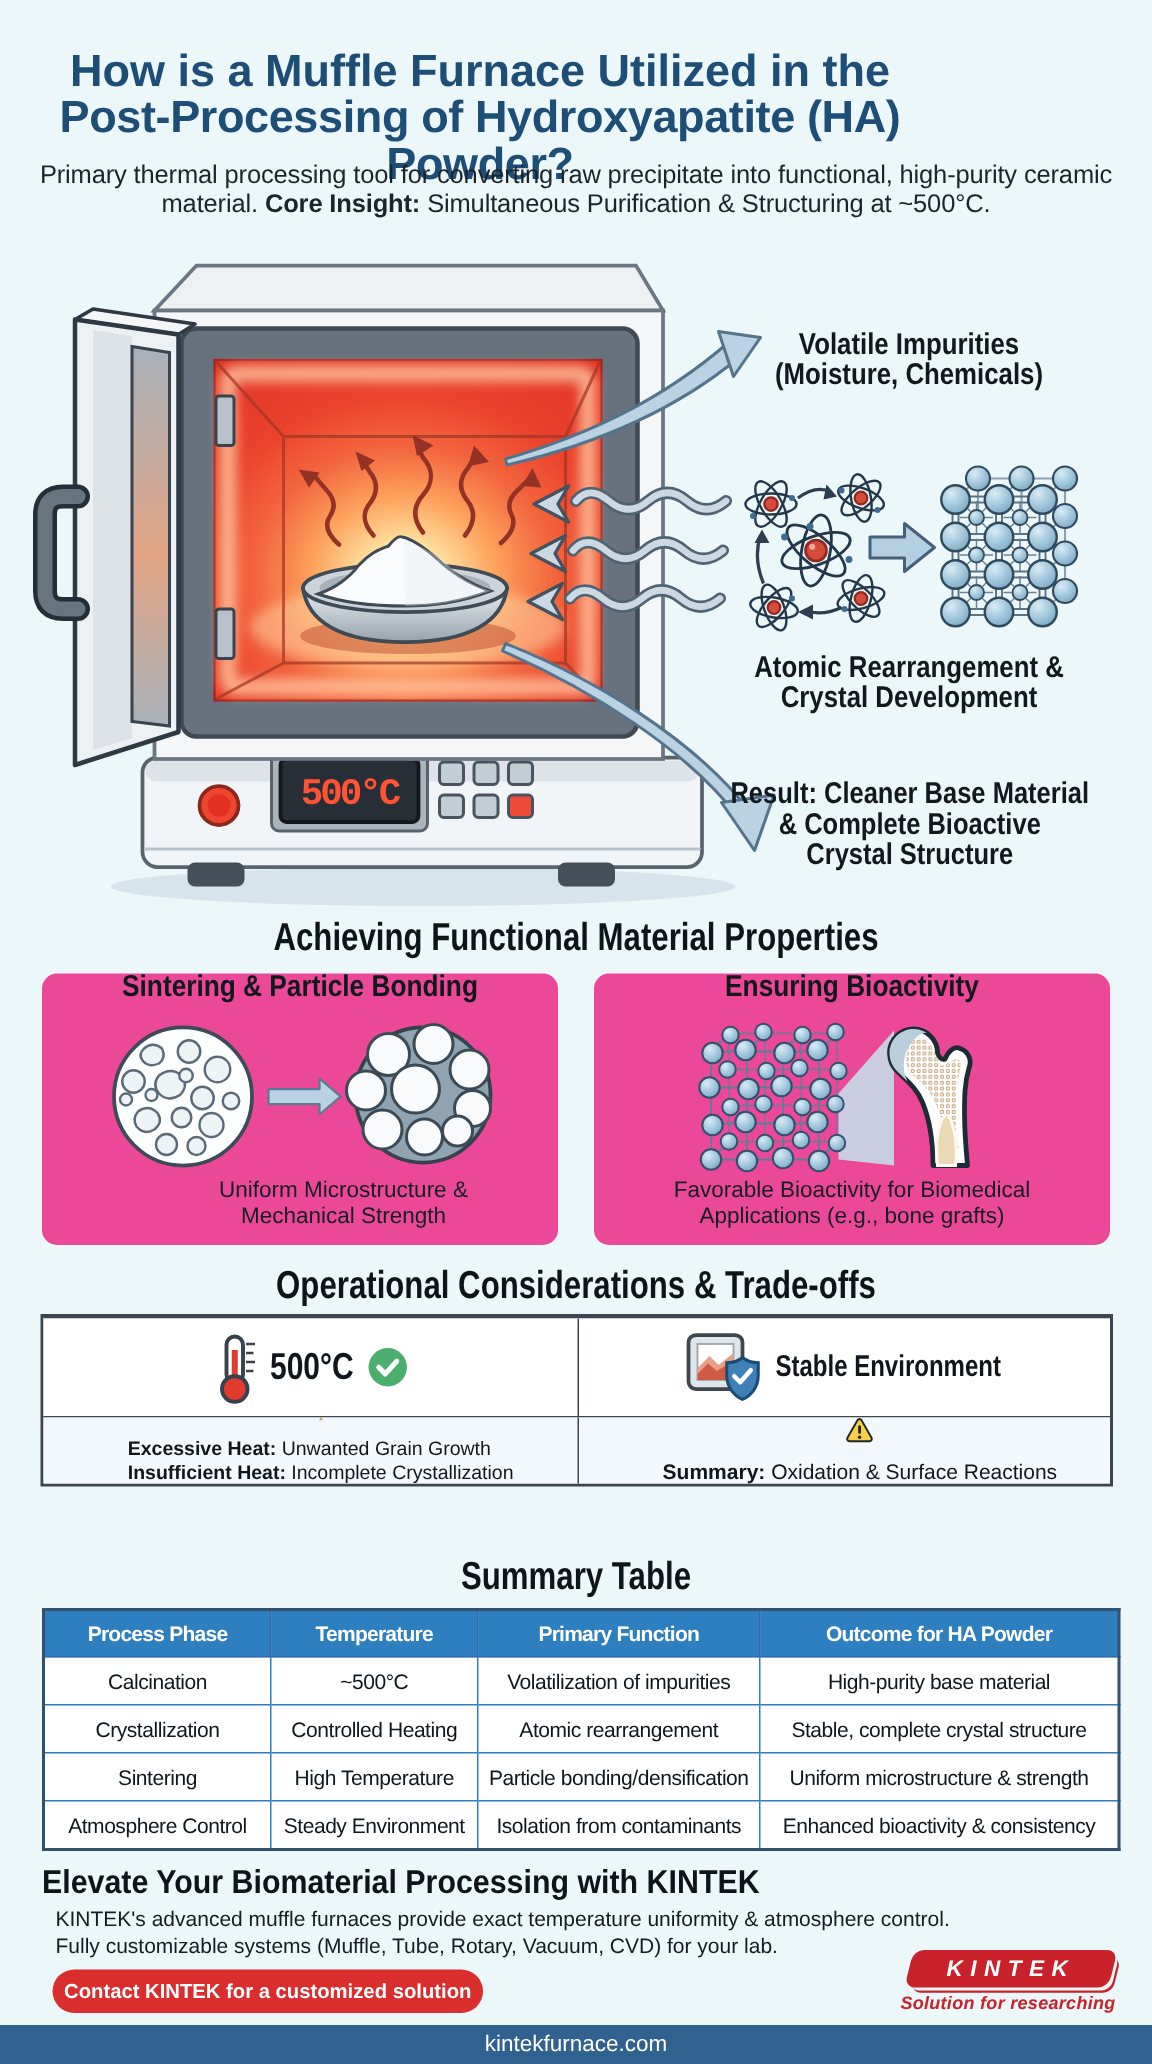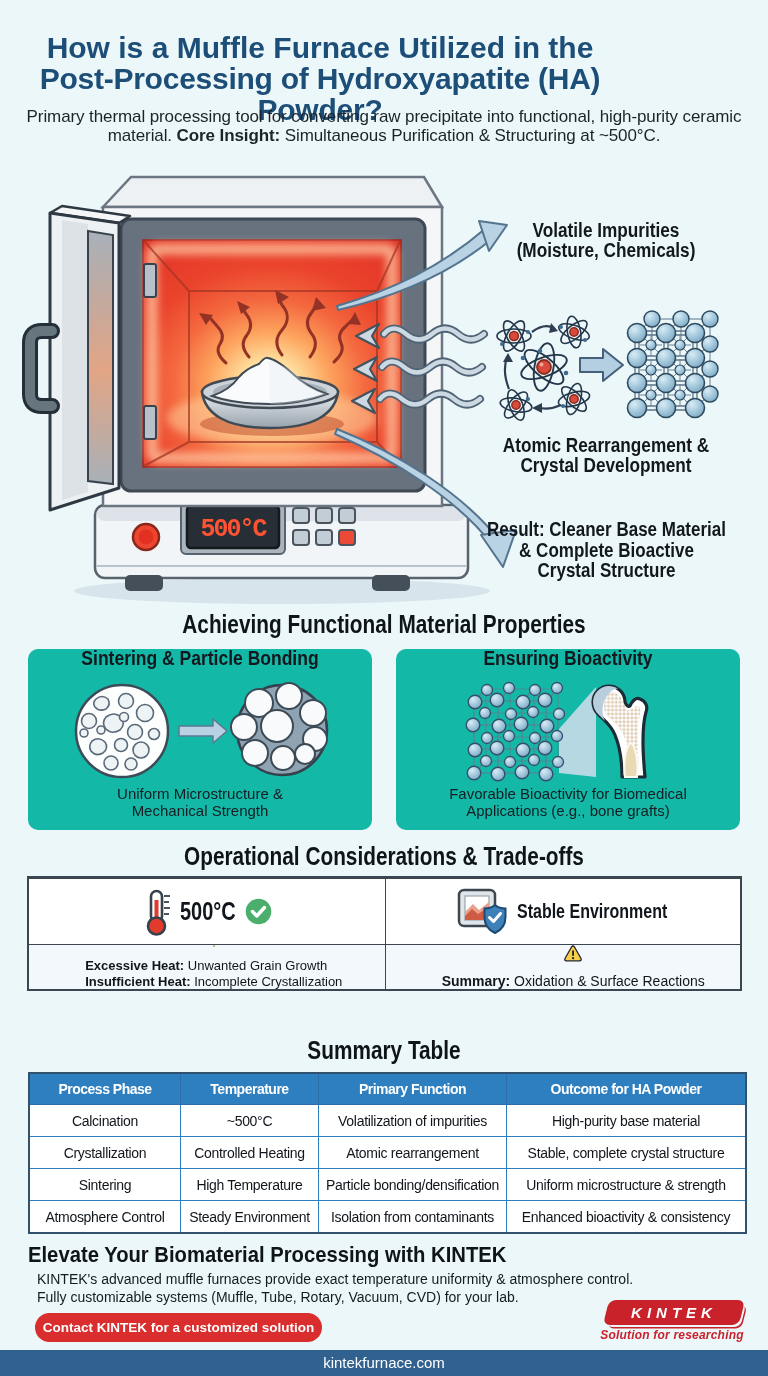--- a/index.html
+++ b/index.html
@@ -4,21 +4,21 @@
 <style>
   html,body{margin:0;padding:0;}
   body{width:768px;height:1376px;overflow:hidden;}
   .page{position:relative;width:768px;height:1376px;background:#ecf7f9;
         font-family:"Liberation Sans",sans-serif;color:#10161c;}
   .abs{position:absolute;}
   h1{margin:0;font-size:30px;line-height:31px;font-weight:bold;color:#1c4e78;text-align:center;}
   .subtitle{font-size:17px;letter-spacing:-0.1px;line-height:18.5px;text-align:center;color:#1b232b;}
   .lbl{font-weight:bold;text-align:center;color:#12181e;font-size:20px;line-height:20px;transform:scaleX(0.86);}
   .sechead{font-size:26px;line-height:26px;font-weight:bold;text-align:center;color:#0e141a;width:768px;transform:scaleX(0.80);}
-  .card{position:absolute;width:344px;height:181px;background:#14b8a6;border-radius:10px;}
+  .card{position:absolute;width:344px;height:181px;background:#ec4899;border-radius:10px;}
   .cardhead{position:absolute;top:-2px;width:100%;text-align:center;font-size:20px;font-weight:bold;color:#12181e;transform:scaleX(0.875);}
   .cardcap{position:absolute;width:100%;text-align:center;font-size:15px;line-height:17px;color:#161d24;}
   
   .ops{position:absolute;left:27px;top:876px;width:711px;border:2px solid #3c4650;background:#fff;}
   .ops .row{display:flex;}
   .ops .cell{box-sizing:border-box;}
   .ops .hrow{background:#dfe9f0;height:28px;}
   .ops .hcell{width:50%;text-align:center;font-weight:bold;font-size:16px;line-height:28px;}
   .ops .b1{height:65px;background:#fff;}
   .ops .b2{height:44px;background:#f2f8fb;flex-direction:column;}
@@ -333,21 +333,21 @@
           <circle cx="261" cy="19" r="13"></circle>
           <circle cx="285" cy="36" r="13"></circle>
         <circle cx="216" cy="50" r="13"></circle>
           <circle cx="249" cy="49" r="16"></circle>
           <circle cx="287" cy="62" r="12"></circle>
         <circle cx="227" cy="76" r="13"></circle>
           <circle cx="255" cy="81" r="12"></circle>
           <circle cx="277" cy="77" r="10"></circle>
       </g>
     </svg>
-    <div class="cardcap" style="top:136px;">Uniform Microstructure &amp;<br>Mechanical Strength</div>
+    <div class="cardcap" style="top:136px;margin-left:29px;">Uniform Microstructure &amp;<br>Mechanical Strength</div>
   </div>
 
   <div class="card" style="left:396px;top:649px;">
     <div class="cardhead">Ensuring Bioactivity</div>
     <svg class="abs" style="left:0;top:28px;" width="344" height="110" viewBox="0 0 344 110">
 
       <polygon points="163,52 200,10 200,100 163,96" fill="#c6dbea" opacity="0.9"></polygon>
 
       <g stroke="#5f7d92" stroke-width="1.2" fill="none">
         <path d="M 78,24 H 150 M 78,48 H 150 M 78,72 H 150 M 78,96 H 150"></path>

